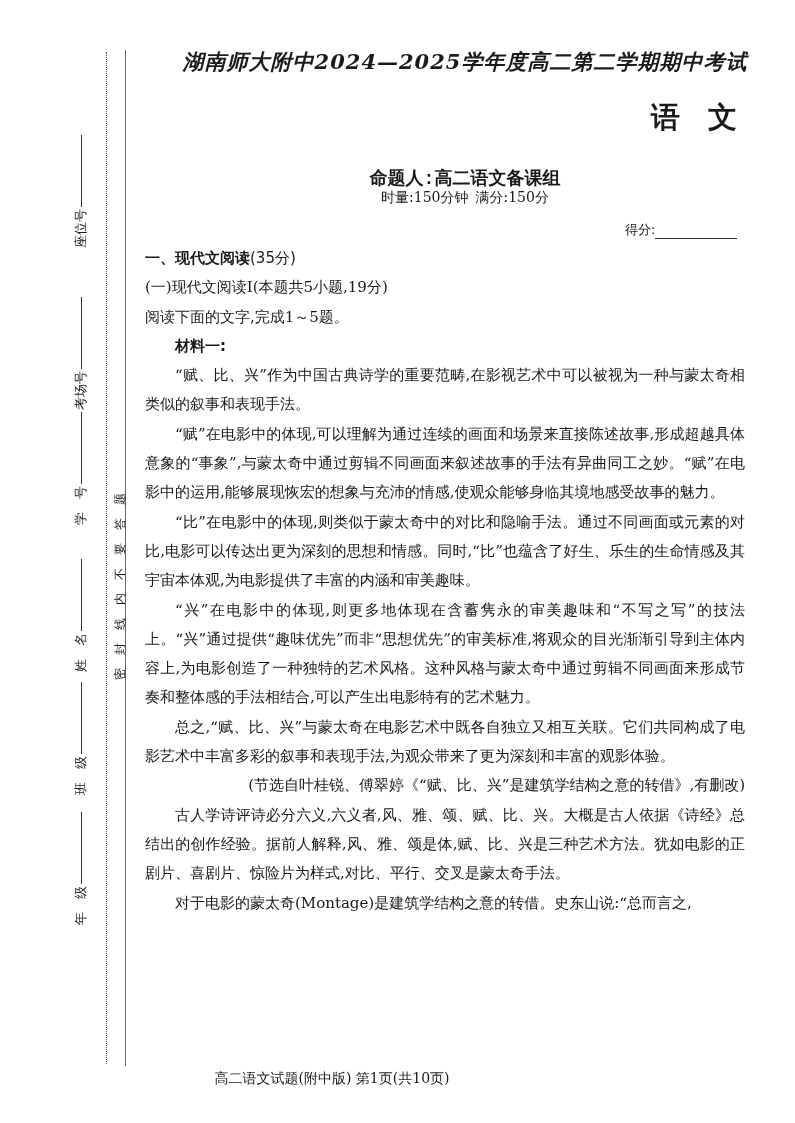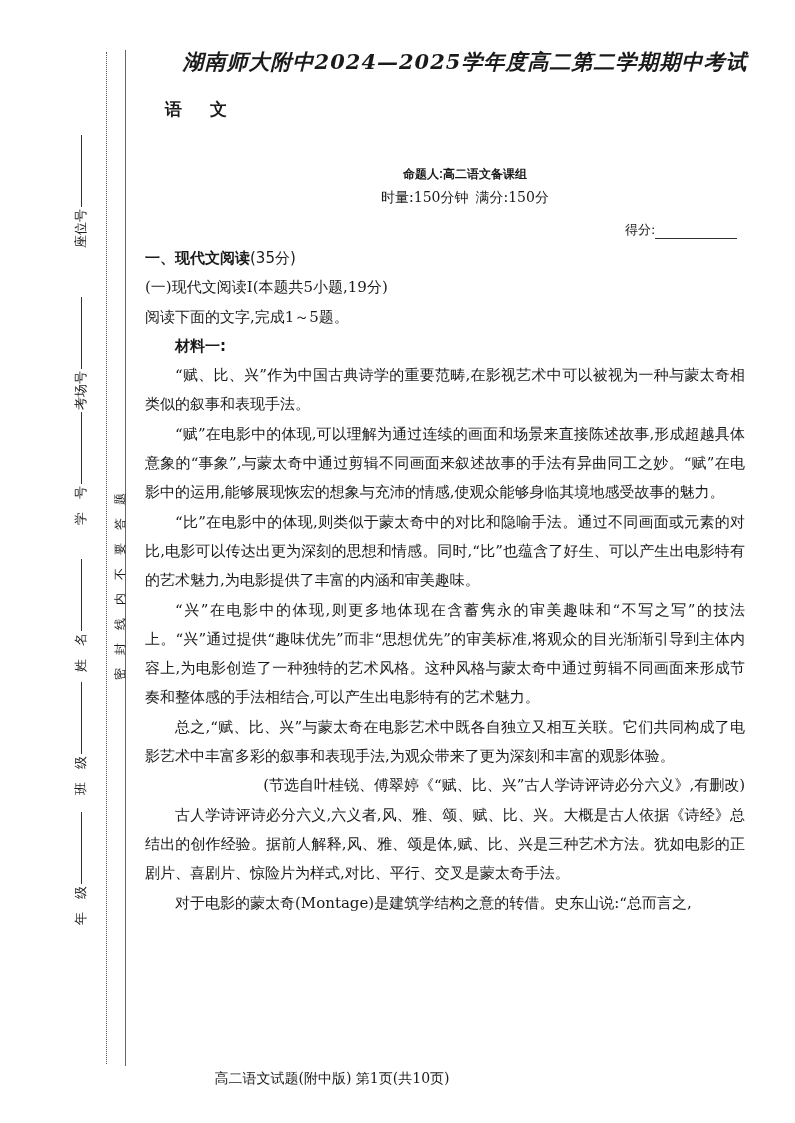--- a/index.html
+++ b/index.html
@@ -12,24 +12,24 @@
   .binding-field { position:absolute; left:0; transform-origin:0 0; transform:rotate(-90deg);
                    white-space:nowrap; font-size:13px; display:flex; align-items:center; }
   .binding-field .blank { display:inline-block; width:72px; border-bottom:1px solid #333; height:1px; margin-left:2px; }
 
   .seal-text { position:absolute; left:112px; transform-origin:0 0; transform:rotate(-90deg);
                white-space:nowrap; font-size:12px; letter-spacing:13px; }
 
   .page { position:absolute; left:145px; top:0; width:600px; }
   .title { position:absolute; left:20px; top:48px; width:600px; text-align:center; font-size:21px;
            font-weight:bold; font-style:italic; letter-spacing:1px; }
-  .subject { position:absolute; left:20px; top:98px; width:600px; text-align:left; font-size:17px;
+  .subject { position:absolute; left:20px; top:98px; width:600px; text-align:right; font-size:29px;
              font-weight:bold; letter-spacing:28px; font-family:"DejaVu Sans","Liberation Sans",sans-serif; }
-  .author { position:absolute; left:20px; top:166px; width:600px; text-align:center; font-size:12px; font-weight:bold;
-            font-family:Liberation Sans, sans-serif; }
+  .author { position:absolute; left:20px; top:166px; width:600px; text-align:center; font-size:18px; font-weight:bold;
+            font-family:Liberation Mono, monospace; }
   .timing { position:absolute; left:20px; top:189px; width:600px; text-align:center; font-size:14px; }
   .timing span + span { margin-left:7px; }
   .score { position:absolute; left:480px; top:221px; font-size:13px; font-weight:normal; font-family:"DejaVu Sans","Liberation Sans",sans-serif; }
   .score .blank { display:inline-block; width:82px; border-bottom:1px solid #333; height:12px; vertical-align:bottom; }
 
   .content { position:absolute; left:0; top:244px; width:600px; font-size:15px; line-height:29.3px; }
   .content p { margin:0; text-align:justify; text-align-last:left; }
   .sec-h { font-weight:bold; font-family:"DejaVu Sans","Liberation Sans",sans-serif; }
   .sec-h .pts { font-weight:normal; }
   .indent { text-indent:2em; }
@@ -84,22 +84,22 @@
     <span>得分:</span><span class="blank"></span>
   </div>
 
   <div class="content">
     <p class="sec-h"><span>一、现代文阅读</span><span class="pts">(35分)</span></p>
     <p>(一)现代文阅读Ⅰ(本题共5小题,19分)</p>
     <p>阅读下面的文字,完成1～5题。</p>
     <p class="mat-h">材料一:</p>
     <p class="indent">“赋、比、兴”作为中国古典诗学的重要范畴,在影视艺术中可以被视为一种与蒙太奇相类似的叙事和表现手法。</p>
     <p class="indent">“赋”在电影中的体现,可以理解为通过连续的画面和场景来直接陈述故事,形成超越具体意象的“事象”,与蒙太奇中通过剪辑不同画面来叙述故事的手法有异曲同工之妙。“赋”在电影中的运用,能够展现恢宏的想象与充沛的情感,使观众能够身临其境地感受故事的魅力。</p>
-    <p class="indent">“比”在电影中的体现,则类似于蒙太奇中的对比和隐喻手法。通过不同画面或元素的对比,电影可以传达出更为深刻的思想和情感。同时,“比”也蕴含了好生、可以产生出电影特有的艺术魅力,为电影提供了丰富的内涵和审美趣味。</p>
+    <p class="indent">“比”在电影中的体现,则类似于蒙太奇中的对比和隐喻手法。通过不同画面或元素的对比,电影可以传达出更为深刻的思想和情感。同时,“比”也蕴含了好生、乐生的生命情感及其宇宙本体观,为电影提供了丰富的内涵和审美趣味。</p>
     <p class="indent">“兴”在电影中的体现,则更多地体现在含蓄隽永的审美趣味和“不写之写”的技法上。“兴”通过提供“趣味优先”而非“思想优先”的审美标准,将观众的目光渐渐引导到主体内容上,为电影创造了一种独特的艺术风格。这种风格与蒙太奇中通过剪辑不同画面来形成节奏和整体感的手法相结合,可以产生出电影特有的艺术魅力。</p>
     <p class="indent">总之,“赋、比、兴”与蒙太奇在电影艺术中既各自独立又相互关联。它们共同构成了电影艺术中丰富多彩的叙事和表现手法,为观众带来了更为深刻和丰富的观影体验。</p>
-    <p class="source">(节选自叶桂锐、傅翠婷《“赋、比、兴”古人学诗评诗必分六义》,有删改)</p>
+    <p class="source">(节选自叶桂锐、傅翠婷《“赋、比、兴”是建筑学结构之意的转借》,有删改)</p>
     <p class="indent">古人学诗评诗必分六义,六义者,风、雅、颂、赋、比、兴。大概是古人依据《诗经》总结出的创作经验。据前人解释,风、雅、颂是体,赋、比、兴是三种艺术方法。犹如电影的正剧片、喜剧片、惊险片为样式,对比、平行、交叉是蒙太奇手法。</p>
     <p class="indent">对于电影的蒙太奇(Montage)是建筑学结构之意的转借。史东山说:“总而言之,</p>
   </div>
 </div>
 
 <div class="footer">高二语文试题(附中版) 第1页(共10页)</div>
 
 </body></html>

